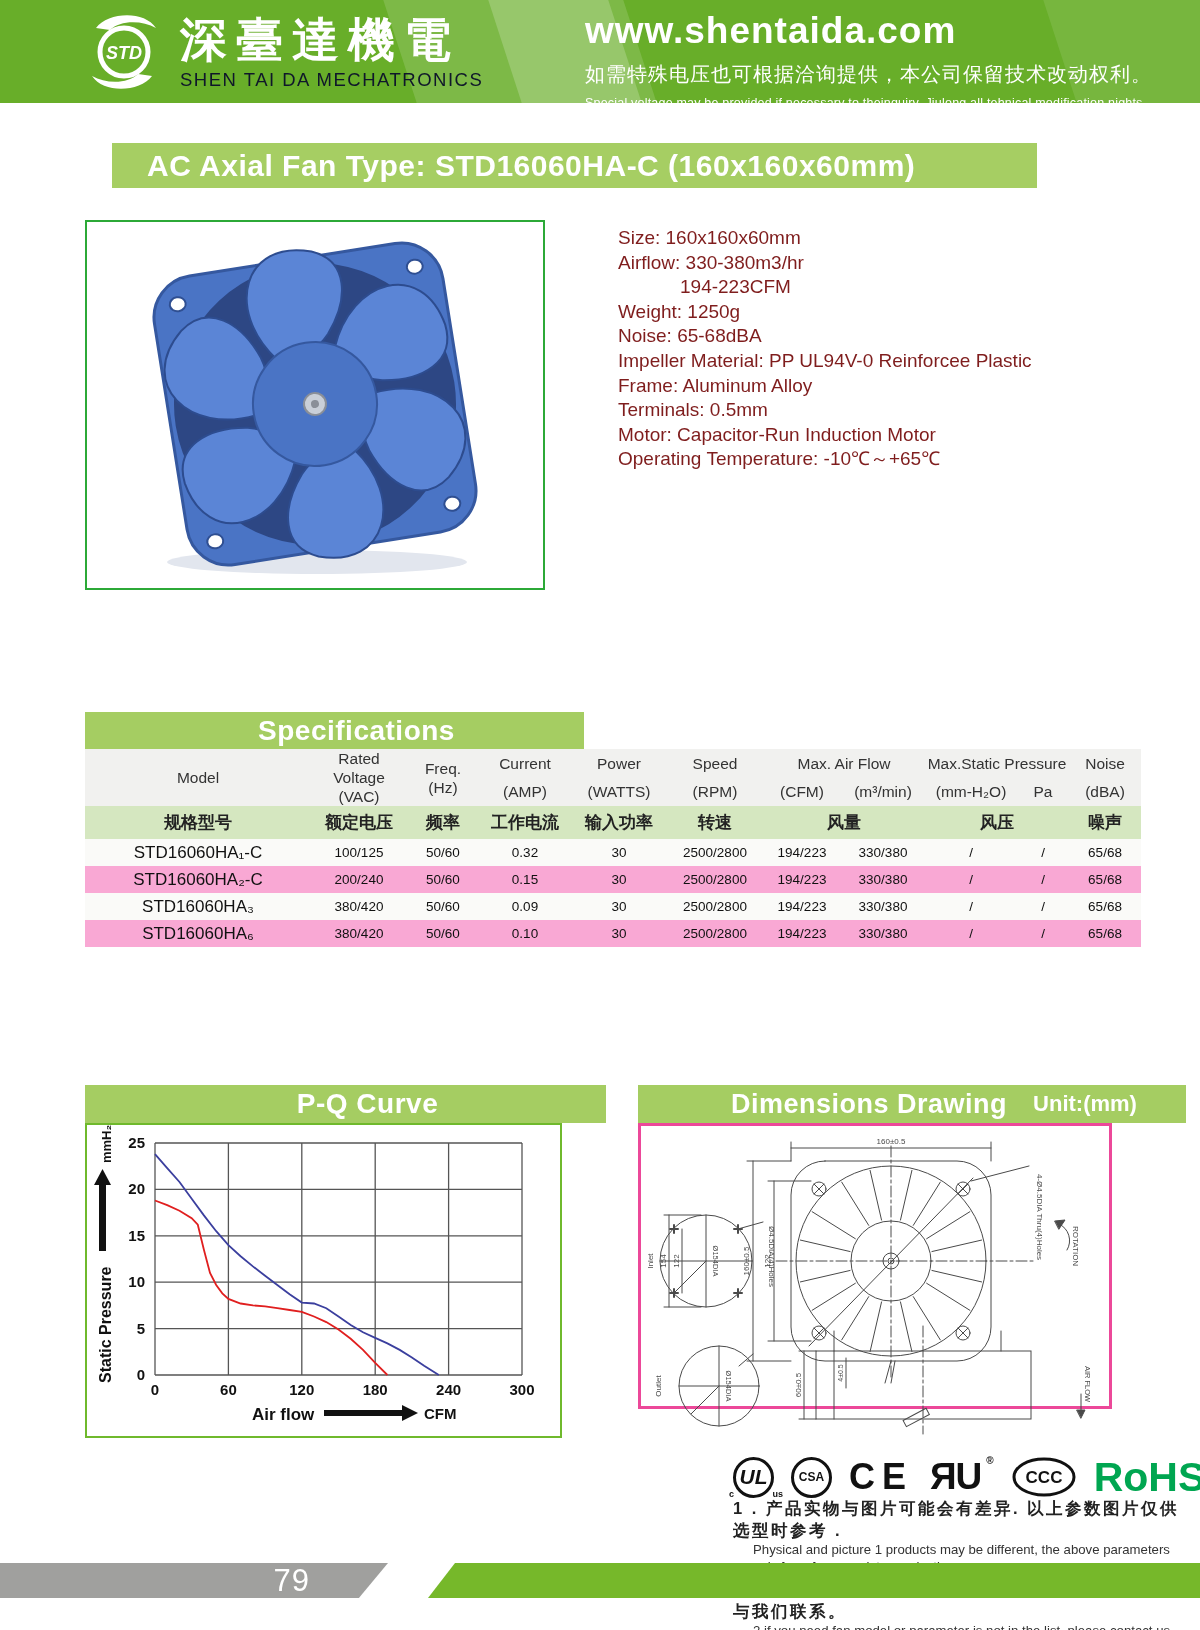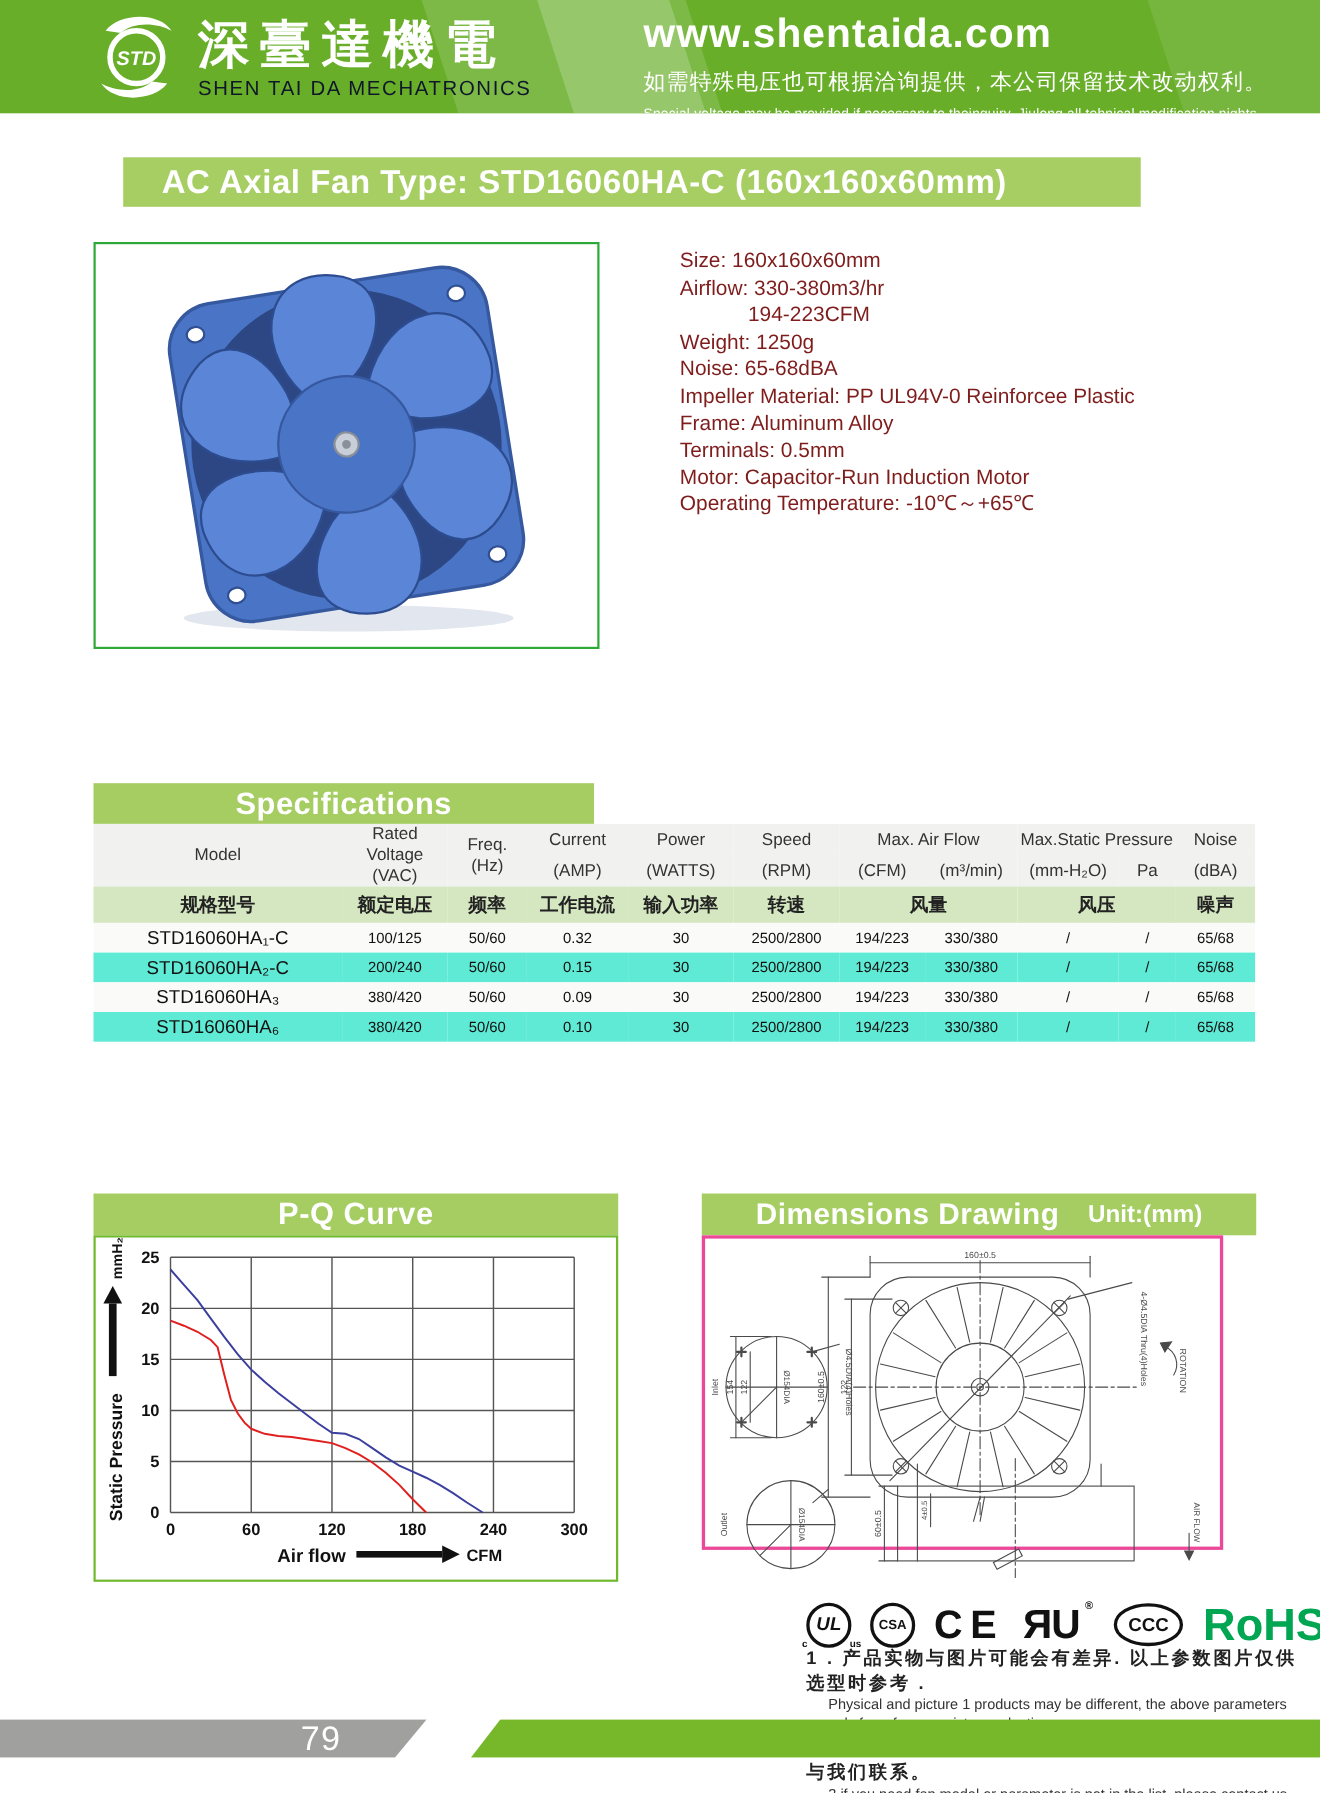--- a/index.html
+++ b/index.html
@@ -24,49 +24,49 @@
   .title-bar{position:absolute;left:112px;top:143px;width:925px;height:45px;background:#a6ce63;
              display:flex;align-items:center;}
   .title-bar span{color:#fff;font-weight:bold;font-size:30px;padding-left:35px;letter-spacing:.5px;}
   
   .fan-box{position:absolute;left:85px;top:220px;width:460px;height:370px;border:2px solid #2ca937;
            background:#fff;box-sizing:border-box;}
   
   .product-info{position:absolute;left:618px;top:226px;font-size:19px;color:#7f1d1d;line-height:24.6px;}
   .info-line.indent{padding-left:62px;}
   
-  .section-bar{position:absolute;background:#a5cd62;display:flex;align-items:center;justify-content:center;}
+  .section-bar{position:absolute;background:#a5cd62;display:flex;align-items:center;justify-content:center;padding-left:44px;}
   .section-bar .bar-title{color:#fff;font-weight:bold;font-size:28px;letter-spacing:.5px;}
   .spec-bar{left:85px;top:712px;width:455px;height:37px;}
   .pq-bar{left:85px;top:1085px;width:477px;height:38px;}
   .dim-bar{left:638px;top:1085px;width:504px;height:38px;gap:26px;}
   .dim-bar .bar-title{font-size:27px;}
   .dim-bar .bar-unit{color:#fff;font-weight:bold;font-size:22px;}
   
   .spec-table{position:absolute;left:85px;top:749px;width:1030px;border-collapse:collapse;table-layout:fixed;}
   .spec-table th,.spec-table td{text-align:center;vertical-align:middle;font-weight:normal;padding:0;}
   .spec-table thead tr{background:#f1f1ef;}
   .spec-table thead th{font-size:15.5px;color:#333;line-height:19px;}
   .spec-table .cn-row{background:#d5e7c0;height:33px;}
   .spec-table .cn-row td{font-size:17px;font-weight:600;color:#222;}
   .spec-table tbody .row-white{background:#fafaf8;}
-  .spec-table tbody .row-green{background:#5eead4;}
+  .spec-table tbody .row-green{background:#f9a8d4;}
   .spec-table tbody tr{height:27px;}
   .spec-table tbody td{font-size:13.5px;color:#111;}
   .spec-table tbody td.model-cell{font-size:17px;}
   
   .pq-box{position:absolute;left:85px;top:1123px;width:477px;height:315px;border:2px solid #6fb92c;
           box-sizing:border-box;background:#fff;}
   .dim-box{position:absolute;left:638px;top:1123px;width:474px;height:286px;border:3px solid #ec4899;
            box-sizing:border-box;background:#fff;}
   
   .certs{position:absolute;left:733px;top:1455px;display:flex;align-items:center;gap:17px;height:44px;}
   .cert-circle{width:41px;height:41px;border:3px solid #111;border-radius:50%;display:flex;align-items:center;
                justify-content:center;position:relative;box-sizing:border-box;}
-  .cert-ul-main{font-weight:bold;font-size:17px;font-style:italic;color:#111;}
+  .cert-ul-main{font-weight:bold;font-size:21px;font-style:italic;color:#111;}
   .cert-sub{position:absolute;font-size:9px;font-weight:bold;color:#111;}
   .cert-ul-c{left:-7px;bottom:-4px;}
   .cert-ul-us{right:-12px;bottom:-4px;}
   .cert-csa-inner{font-weight:bold;font-size:12px;color:#111;}
   .cert-ce{font-size:36px;font-weight:bold;color:#111;letter-spacing:7px;}
   .cert-ulr{font-size:37px;font-weight:bold;color:#111;letter-spacing:-1px;}
   .cert-reg{font-size:10px;font-weight:bold;color:#111;align-self:flex-start;margin-left:-12px;}
   .cert-ccc{position:relative;width:66px;height:42px;}
   .cert-rohs{font-size:41px;font-weight:bold;color:#00a651;letter-spacing:0;}
   

